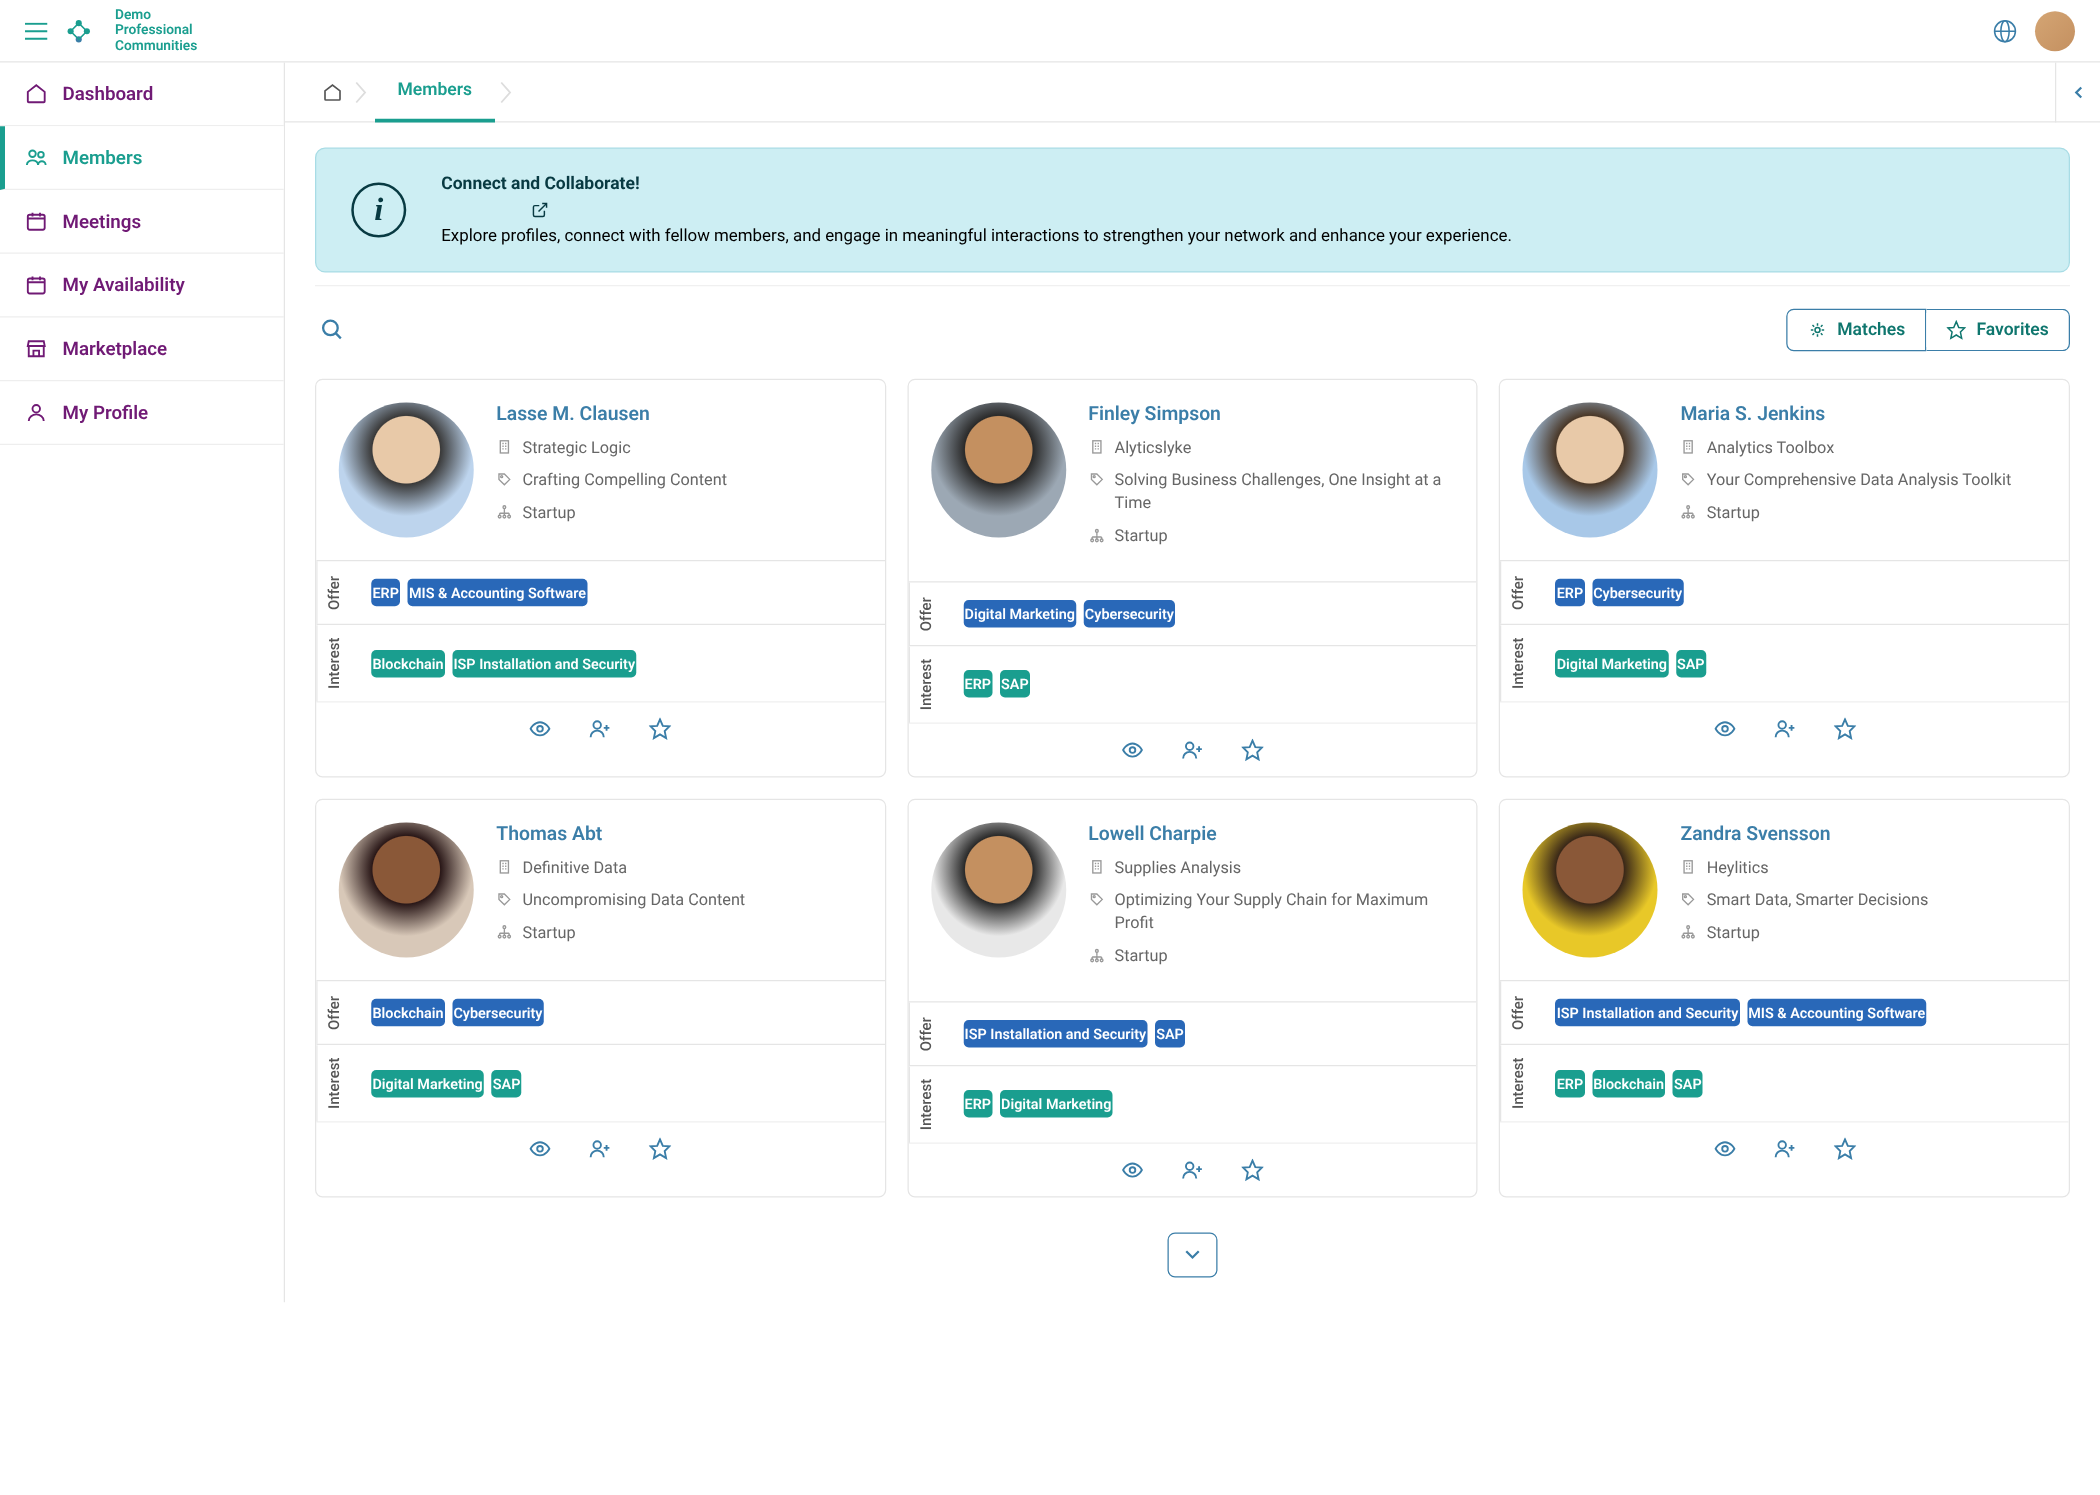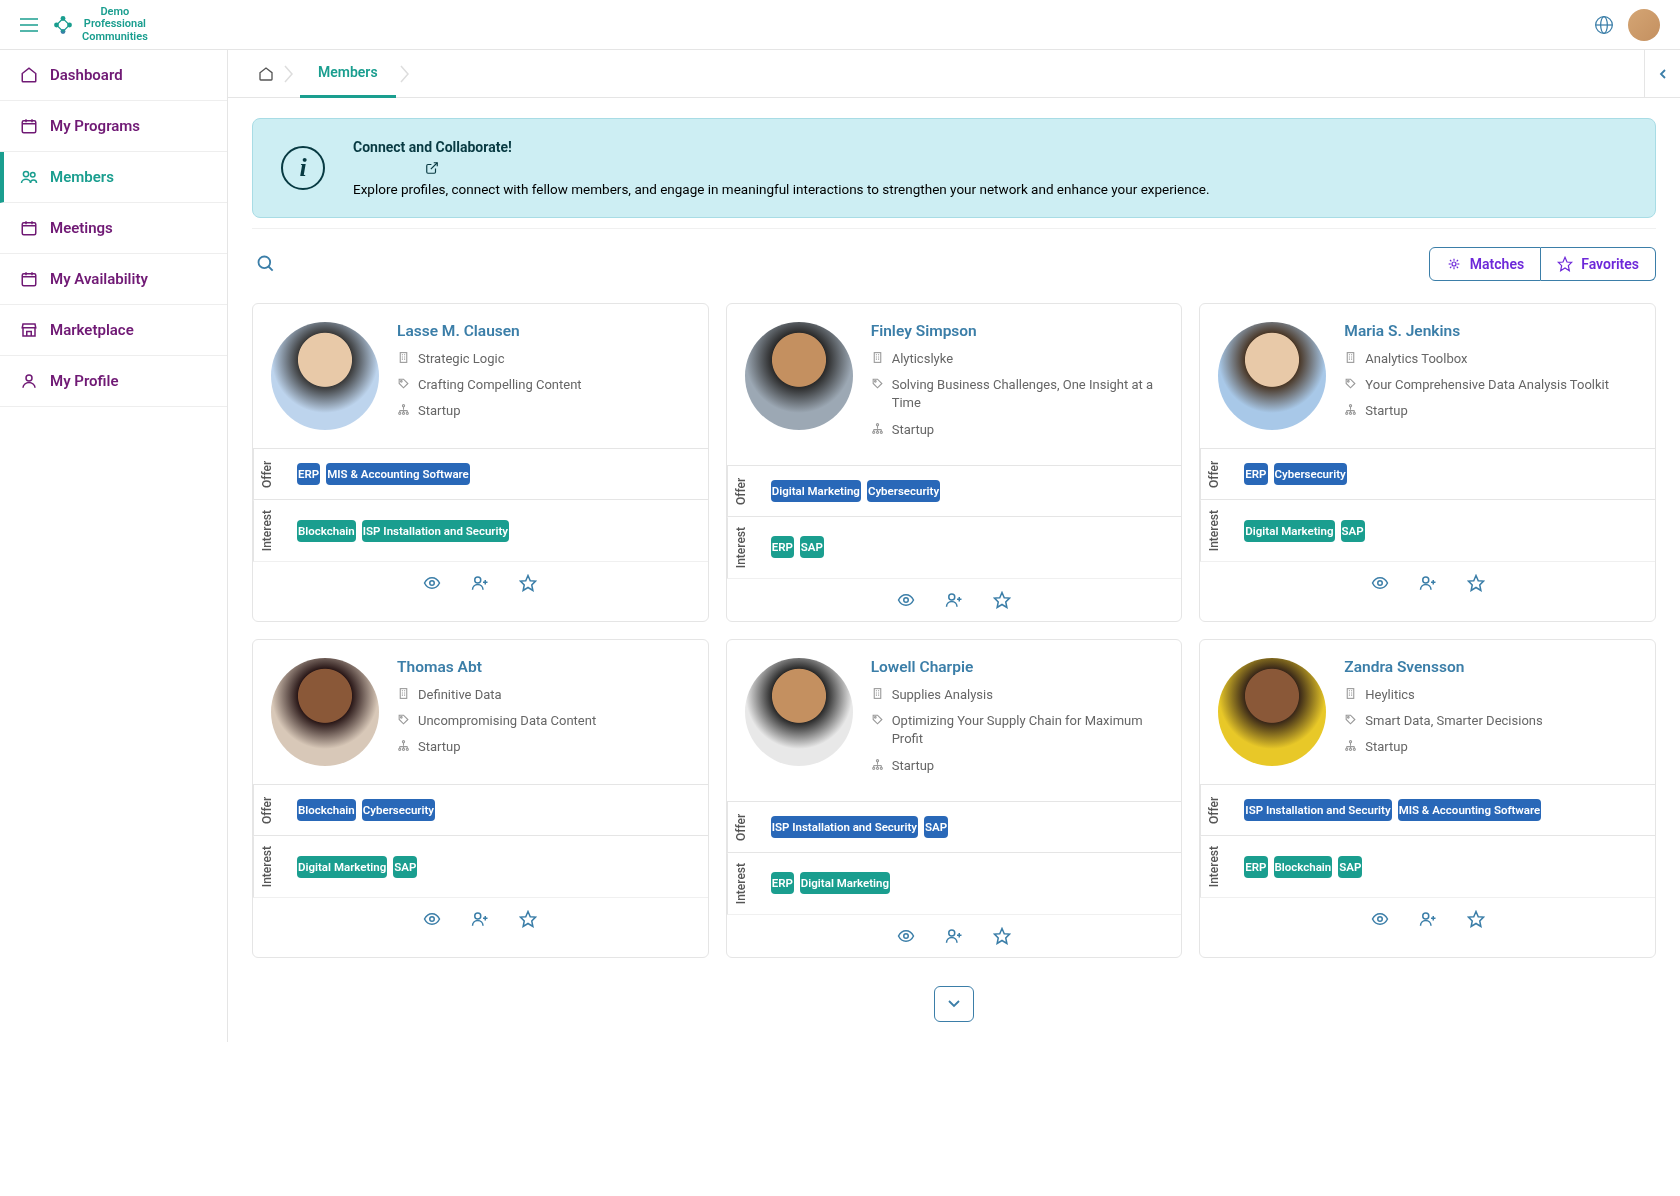--- a/index.html
+++ b/index.html
@@ -1,20 +1,20 @@
 <!DOCTYPE html>
 <html><head>
 <meta charset="utf-8">
 <style>
 * { box-sizing: border-box; margin: 0; padding: 0; }
 body { font-family: -apple-system, BlinkMacSystemFont, "Segoe UI", Roboto, sans-serif; font-size: 14px; color: #333; background: #fff; }
 .header { display: flex; align-items: center; justify-content: space-between; padding: 8px 20px; border-bottom: 1px solid #e5e5e5; height: 50px; }
 .header-left { display: flex; align-items: center; gap: 12px; }
 .hamburger { color: #1a9e8f; font-size: 18px; cursor: pointer; }
-.logo { display: flex; align-items: center; gap: 6px; text-align: center; }
+.logo { display: flex; align-items: center; gap: 16px; }
 .logo-icon { width: 26px; height: 26px; }
 .logo-text { font-size: 11px; line-height: 1.1; color: #1a9e8f; font-weight: 600; }
 .header-right { display: flex; align-items: center; gap: 14px; }
 .globe-icon { color: #3b7ea8; cursor: pointer; }
 .avatar-header { width: 32px; height: 32px; border-radius: 50%; background: linear-gradient(135deg,#d4a574,#c49060); cursor: pointer; }
 .layout { display: flex; }
 .sidebar { width: 228px; border-right: 1px solid #e5e5e5; }
 .sidebar-item { display: flex; align-items: center; gap: 12px; padding: 16px 20px; border-bottom: 1px solid #eee; cursor: pointer; font-weight: 600; font-size: 15px; color: #701a75; }
 .sidebar-item.active { color: #1a9e8f; border-left: 4px solid #1a9e8f; padding-left: 16px; background: #fff; }
 .sidebar-icon { width: 18px; height: 18px; display: inline-flex; align-items: center; justify-content: center; }
@@ -26,21 +26,21 @@
 .breadcrumb-collapse { position: absolute; right: 0; width: 36px; height: 48px; border-left: 1px solid #e5e5e5; display: flex; align-items: center; justify-content: center; cursor: pointer; color: #3b7ea8; }
 .content { padding: 20px 24px; }
 .info-banner { background: #cdeef3; border: 1px solid #a8dce5; border-radius: 8px; padding: 20px 28px; display: flex; gap: 28px; align-items: center; margin-bottom: 8px; }
 .info-icon { width: 44px; height: 44px; border: 2.5px solid #083a42; border-radius: 50%; display: flex; align-items: center; justify-content: center; font-family: Georgia,serif; font-style: italic; font-size: 26px; color: #083a42; font-weight: bold; flex-shrink: 0;}
 .info-text { flex: 1; }
 .info-title { font-weight: 700; color: #083a42; font-size: 14px; display: inline-flex; align-items: center; gap: 6px; margin-bottom: 6px; flex-direction: column; }
 .info-desc { color: #000000; font-size: 13.5px; }
 .toolbar { display: flex; justify-content: space-between; align-items: center; padding: 18px 0 22px; border-top: 1px solid #f0f0f0; margin-top: 10px;}
 .search-btn { color: #3b7ea8; cursor: pointer; padding: 4px; }
 .toolbar-right { display: flex; }
-.pill-btn { display: inline-flex; align-items: center; gap: 8px; padding: 8px 16px; border: 1px solid #3b7ea8; color: #6d28d9; font-weight: 600; font-size: 14px; background: #fff; cursor: pointer; }
+.pill-btn { display: inline-flex; align-items: center; gap: 8px; padding: 8px 16px; border: 1px solid #3b7ea8; color: #0f766e; font-weight: 600; font-size: 14px; background: #fff; cursor: pointer; }
 .pill-btn:first-child { border-radius: 6px 0 0 6px; }
 .pill-btn:last-child { border-radius: 0 6px 6px 0; border-left: none; }
 .grid { display: grid; grid-template-columns: repeat(3, 1fr); gap: 17px; }
 .card { border: 1px solid #e5e5e5; border-radius: 6px; overflow: hidden; }
 .card-head { display: flex; gap: 18px; padding: 18px; }
 .card-avatar { width: 108px; height: 108px; border-radius: 50%; flex-shrink: 0; background: #ddd; }
 .card-info { flex: 1; }
 .card-name { color: #3b7ea8; font-weight: 600; font-size: 15.5px; margin-bottom: 10px; cursor: pointer; }
 .card-row { display: flex; align-items: flex-start; gap: 8px; color: #666; font-size: 13px; margin-bottom: 8px; line-height: 1.4; }
 .card-row-icon { color: #999; flex-shrink: 0; margin-top: 1px; }
@@ -102,31 +102,20 @@
 <div class="layout">
   <div class="sidebar" id="sidebar">
       <div class="sidebar-item">
         <span class="sidebar-icon">
           <svg width="18" height="18" viewBox="0 0 24 24" fill="none" stroke="currentColor" stroke-width="2">
             <path d="M3 10 L12 3 L21 10 V20 A1 1 0 0 1 20 21 H4 A1 1 0 0 1 3 20 Z"></path>
           </svg>
         </span>
         <span>Dashboard</span>
       </div>
-      <div class="sidebar-item">
-        <span class="sidebar-icon">
-          <svg width="18" height="18" viewBox="0 0 24 24" fill="none" stroke="currentColor" stroke-width="2">
-            <rect x="3" y="5" width="18" height="16" rx="2"></rect>
-            <line x1="3" y1="9" x2="21" y2="9"></line>
-            <line x1="8" y1="3" x2="8" y2="7"></line>
-            <line x1="16" y1="3" x2="16" y2="7"></line>
-          </svg>
-        </span>
-        <span>My Programs</span>
-      </div>
       <div class="sidebar-item active">
         <span class="sidebar-icon">
           <svg width="18" height="18" viewBox="0 0 24 24" fill="none" stroke="currentColor" stroke-width="2">
             <circle cx="8" cy="8" r="3.5"></circle>
             <circle cx="17" cy="9" r="3"></circle>
             <path d="M2 20c0-3 3-5 6-5s6 2 6 5"></path>
             <path d="M14 20c0-2.5 2-4 4-4s4 1.5 4 4"></path>
           </svg>
         </span>
         <span>Members</span>

